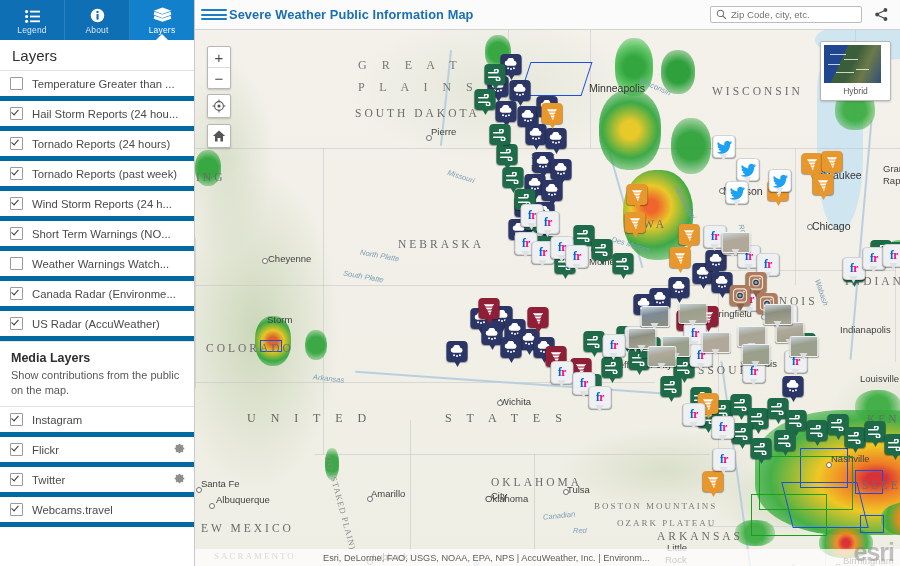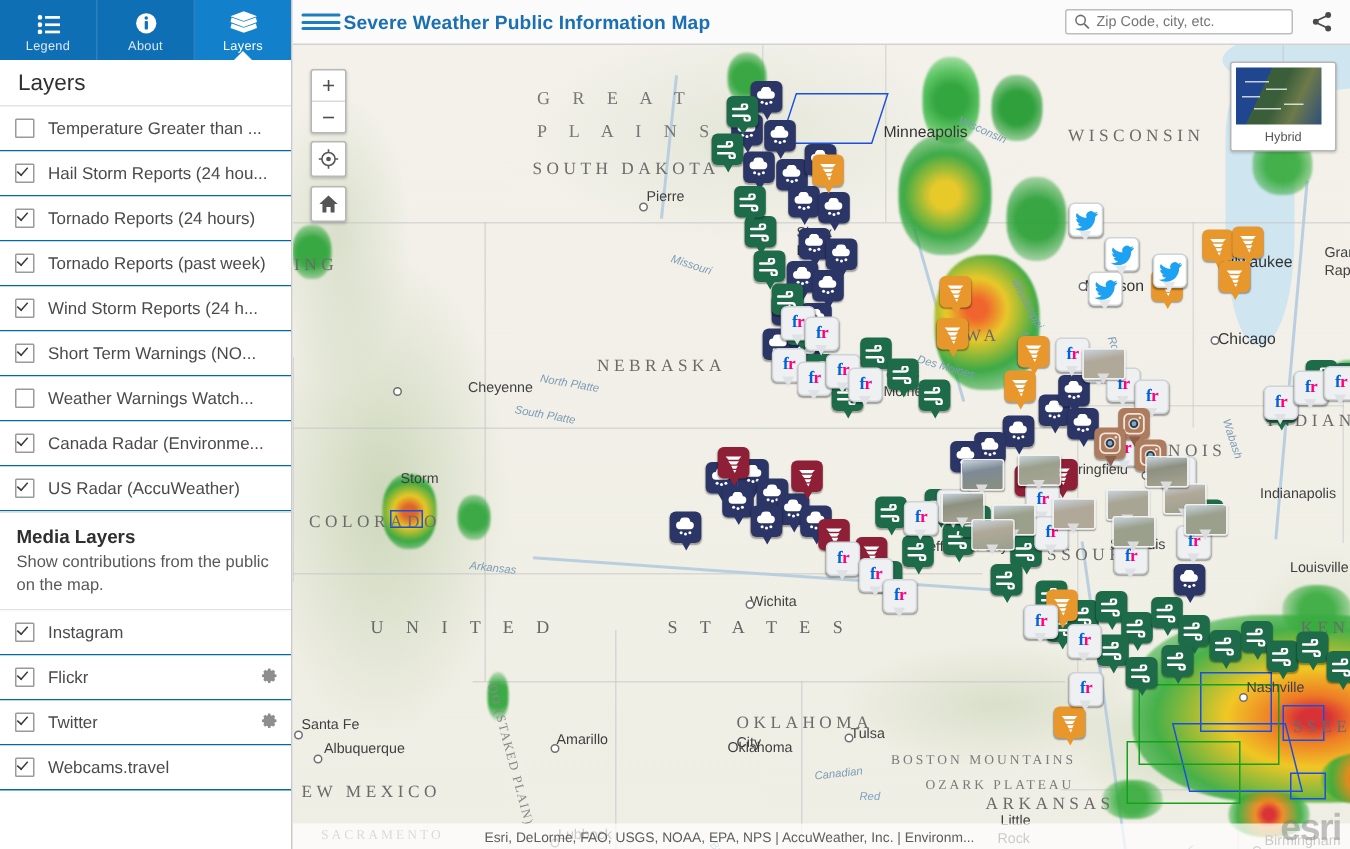--- a/index.html
+++ b/index.html
@@ -32,21 +32,21 @@
     border-bottom:7px solid #fff;
   }
   #panel-title{
     height:30px;display:flex;align-items:center;padding:0 12px;
     font-size:15px;color:#2f2f2f;border-bottom:1px solid #e2e2e2;
     background:#fff;
   }
   #layer-scroll{height:496px;overflow:hidden;position:relative;}
   .lrow{
     height:30px;display:flex;align-items:center;padding:0 9px 0 10px;
-    border-bottom:1px solid #0369a1;box-sizing:border-box;background:#fff;
+    border-bottom:5px solid #0369a1;box-sizing:border-box;background:#fff;
   }
   .cbx{
     width:11px;height:11px;border:1px solid #9a9a9a;background:#fff;border-radius:1px;
     margin-right:9px;flex:0 0 auto;position:relative;
   }
   .cbx.on::after{
     content:"";position:absolute;left:2px;top:0px;width:3px;height:6px;
     border:solid #3a3a3a;border-width:0 1.4px 1.4px 0;transform:rotate(42deg);
   }
   .lrow .lbl{font-size:11.3px;color:#4a4a4a;white-space:nowrap;overflow:hidden;}
@@ -414,21 +414,21 @@
     <div class="mlabel city" style="left:236px;top:96px;">Pierre</div>
     <div class="mlabel city" style="left:336px;top:120px;">Sioux</div>
     <div class="mlabel city" style="left:336px;top:132px;">Falls</div>
     <div class="mlabel city-lg" style="left:528px;top:155px;">Madison</div>
     <div class="mlabel city-lg" style="left:617px;top:139px;">Milwaukee</div>
     <div class="mlabel city" style="left:688px;top:133px;">Grand</div>
     <div class="mlabel city" style="left:688px;top:145px;">Rapids</div>
     <div class="mlabel city" style="left:401px;top:214px;">Des</div>
     <div class="mlabel city" style="left:394px;top:226px;">Moines</div>
     <div class="mlabel city-lg" style="left:617px;top:190px;">Chicago</div>
-    <div class="mlabel city" style="left:73px;top:223px;margin-left:44px;">Cheyenne</div>
+    <div class="mlabel city" style="left:73px;top:223px;">Cheyenne</div>
     <div class="mlabel city" style="left:512px;top:278px;">Springfield</div>
     <div class="mlabel city" style="left:645px;top:294px;">Indianapolis</div>
     <div class="mlabel city" style="left:72px;top:284px;">Storm</div>
     <div class="mlabel city" style="left:410px;top:305px;">Kansas City</div>
     <div class="mlabel city" style="left:419px;top:329px;">Jefferson City</div>
     <div class="mlabel city" style="left:545px;top:328px;">St. Louis</div>
     <div class="mlabel city" style="left:665px;top:343px;">Louisville</div>
     <div class="mlabel city" style="left:305px;top:366px;">Wichita</div>
     <div class="mlabel city" style="left:372px;top:454px;">Tulsa</div>
     <div class="mlabel city" style="left:290px;top:463px;">Oklahoma</div>

